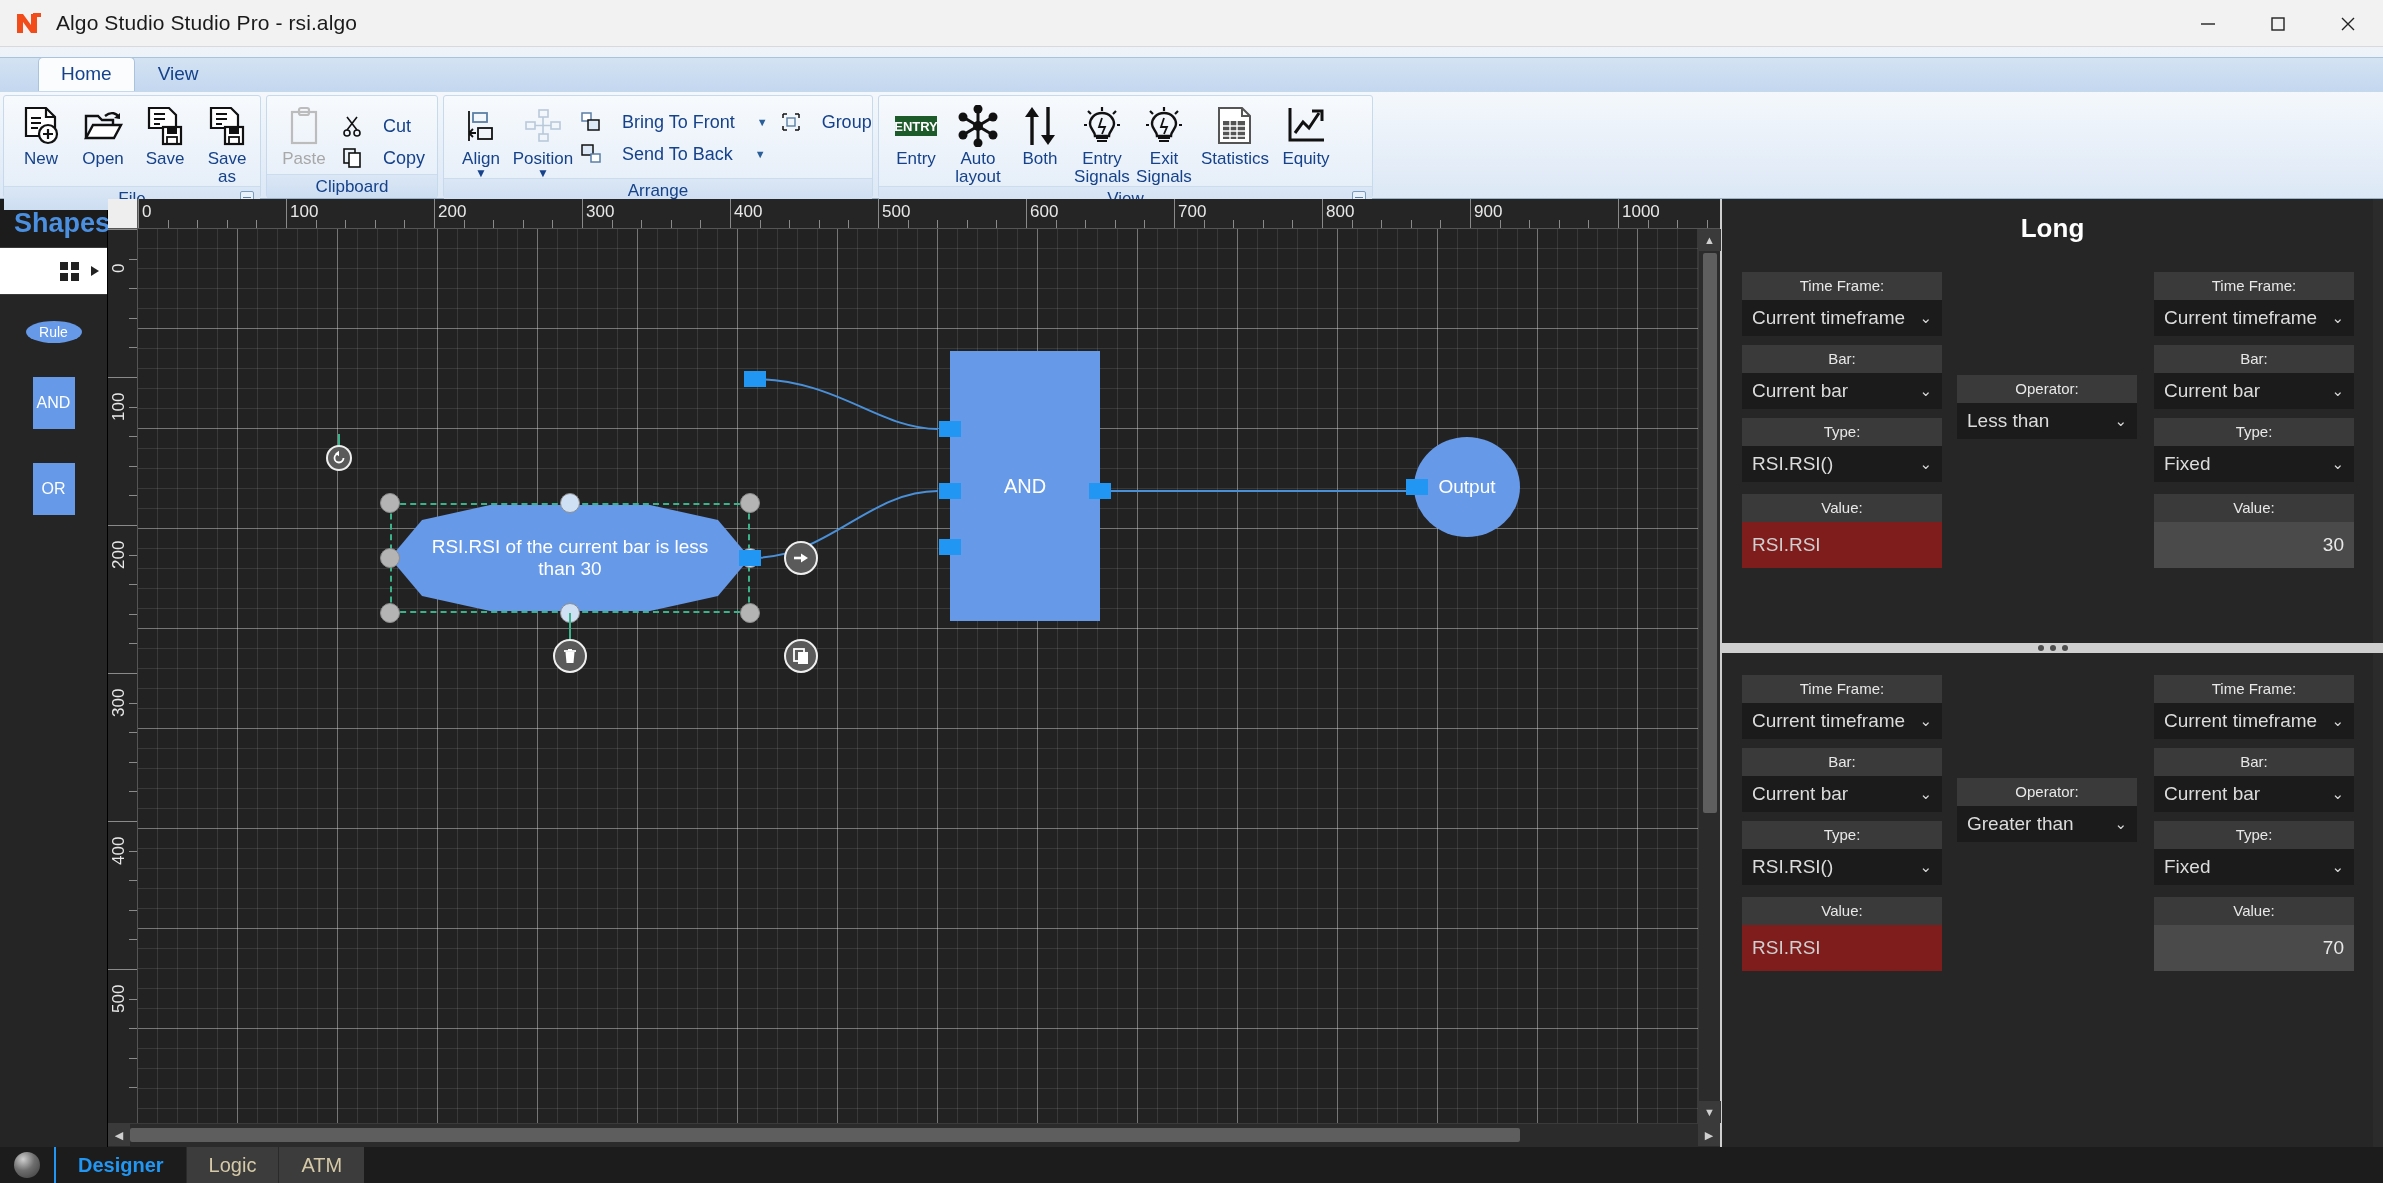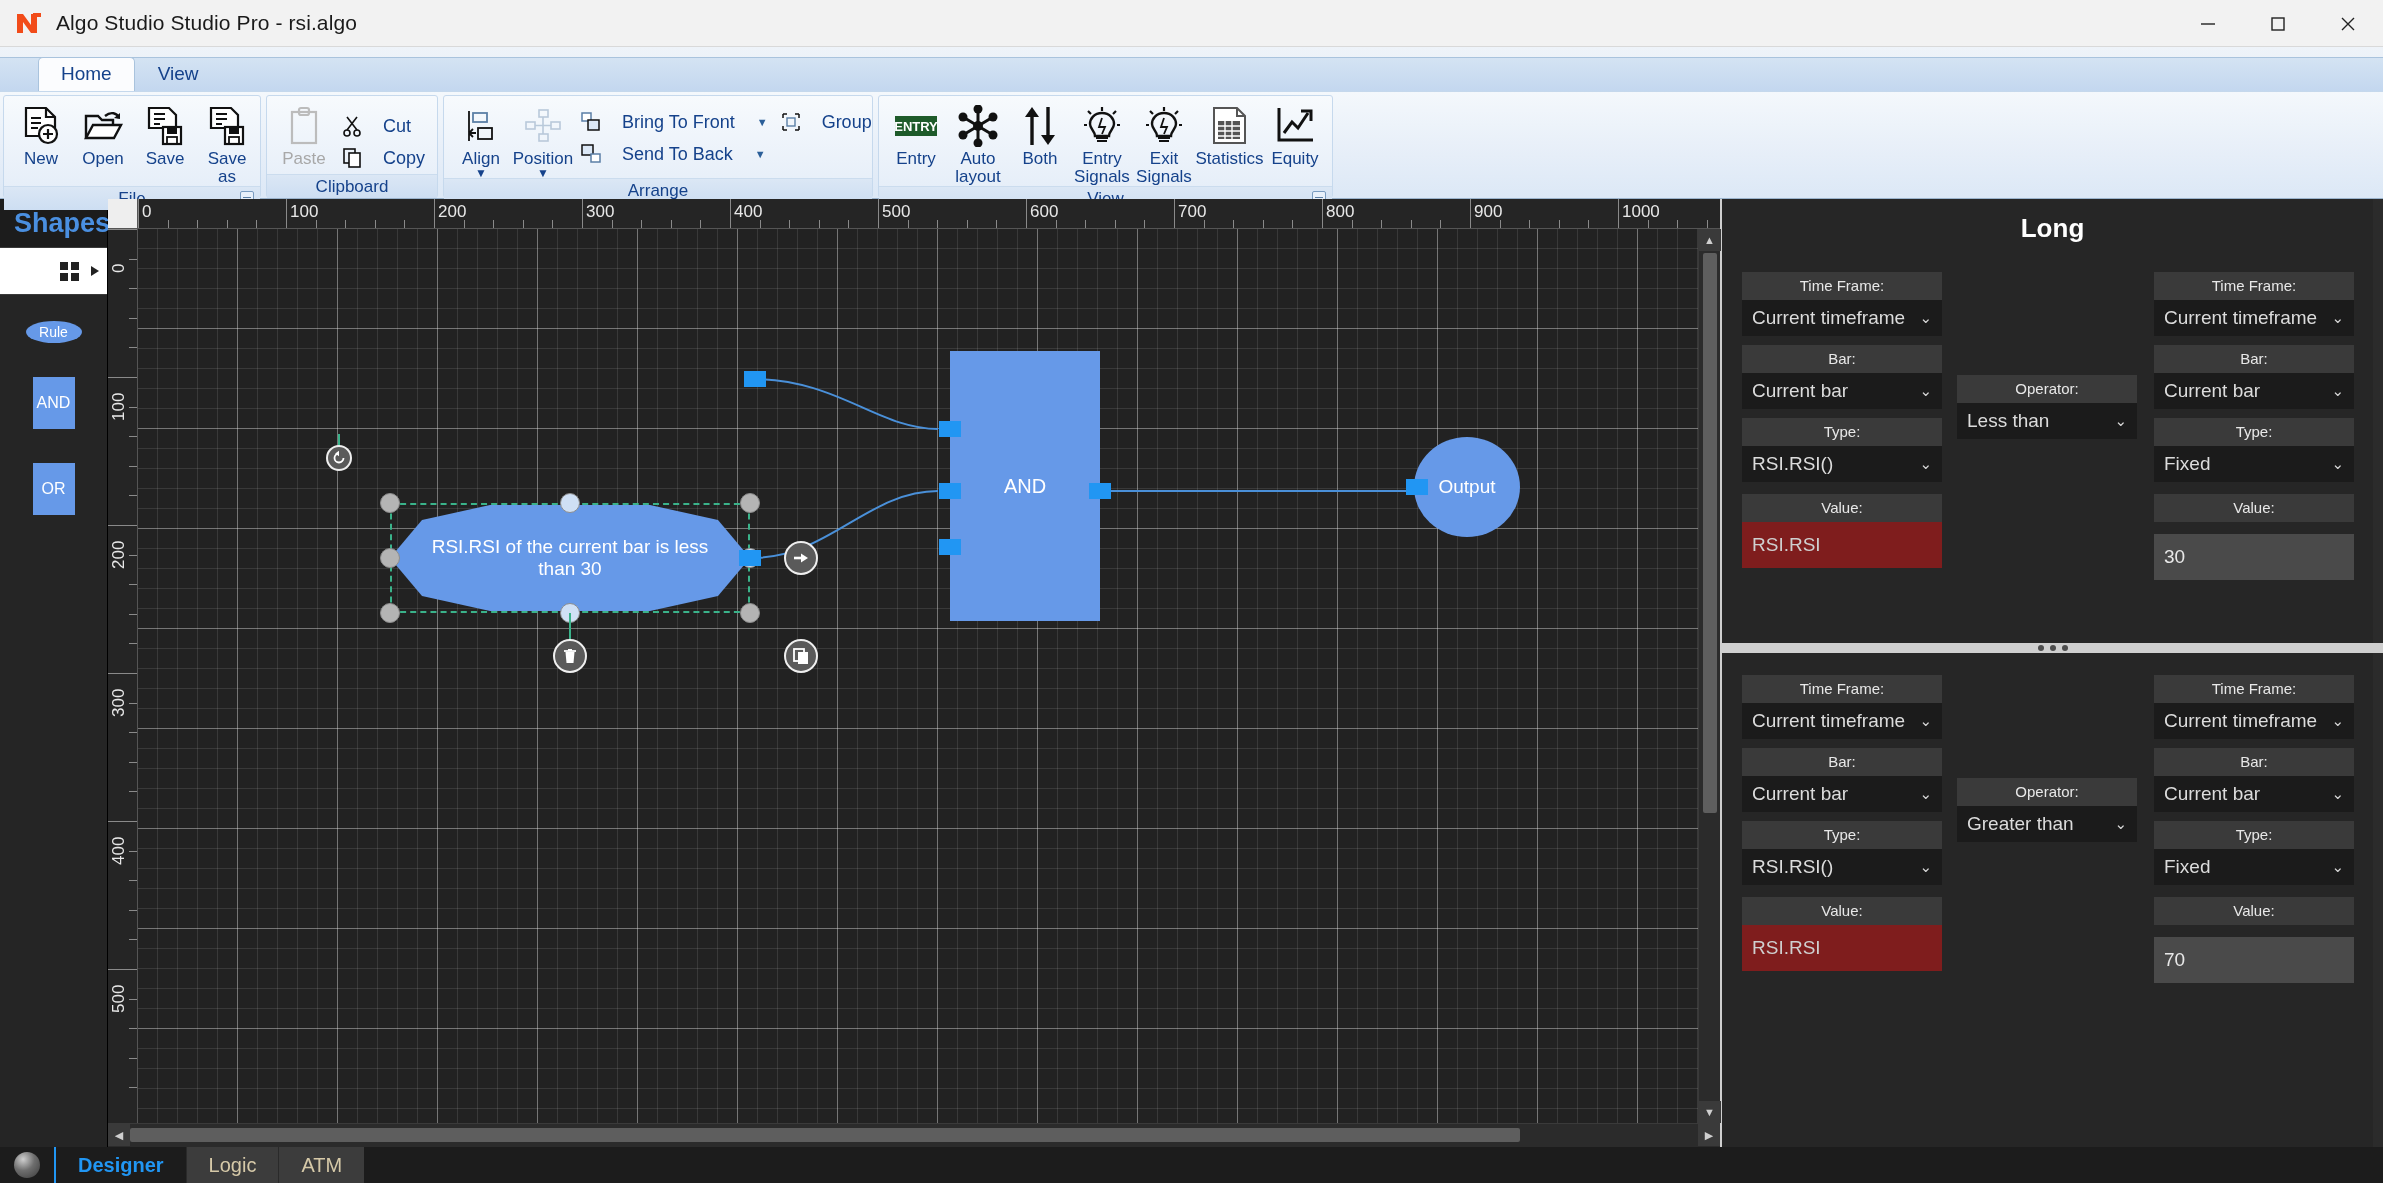--- a/index.html
+++ b/index.html
@@ -252,21 +252,21 @@
   .fld-label {
     background:#3a3a3a; color:#e8e8e8; font-size:15px;
     text-align:center; padding:5px 0; line-height:18px;
   }
   .fld-ctl {
     background:#1b1b1b; color:#dcdcdc; font-size:19px;
     padding:7px 10px; display:flex; align-items:center; justify-content:space-between;
     line-height:22px;
   }
   .fld-ctl.readonly { background:#7f1d1d; color:#cfcfcf; }
-  .fld-ctl.textval { justify-content:flex-start; background:#4a4a4a; color:#e8e8e8;margin-top:12px; }
+  .fld-ctl.textval { justify-content:flex-end; background:#4a4a4a; color:#e8e8e8; }
   .chev { font-size:15px; color:#dcdcdc; margin-left:8px; }
   .panel-split {
     height:10px; background:#cfcfcf;
     display:flex; align-items:center; justify-content:center; gap:6px;
   }
   .panel-split i { width:6px;height:6px;border-radius:50%;background:#4d4d4d;display:block; }
   .panel-vscroll { position:absolute; right:0; top:0; bottom:0; width:10px; background:#2b2b2b; }
 
   
   .bottom { height:36px; min-height:36px; background:#1c1c1c; display:flex; align-items:stretch; }
@@ -470,21 +470,21 @@
               <span>Group</span>
               <span class="caret">▼</span>
             </div>
           </div>
         </div>
         <div class="rgroup-label">
           <span>Arrange</span>
         </div>
       </div>
 
-      <div class="rgroup" style="width:455px">
+      <div class="rgroup" style="width:495px">
         <div class="rgroup-body">
           <div class="bigbtn">
             <span class="ic">
               <svg width="42" height="24" viewBox="0 0 42 24">
                 <rect x="0" y="2" width="42" height="20" fill="#1e5b2a"></rect>
                 <text x="21" y="17" font-family="Liberation Sans, sans-serif" font-size="13" font-weight="bold" fill="#fff" text-anchor="middle">ENTRY</text>
               </svg>
             </span>
             <span class="lbl">Entry</span>
           </div>

